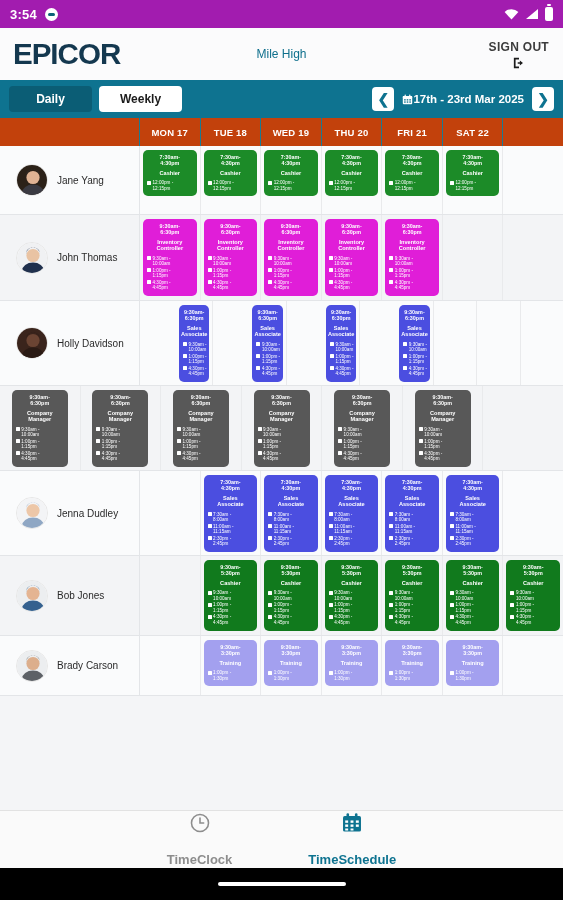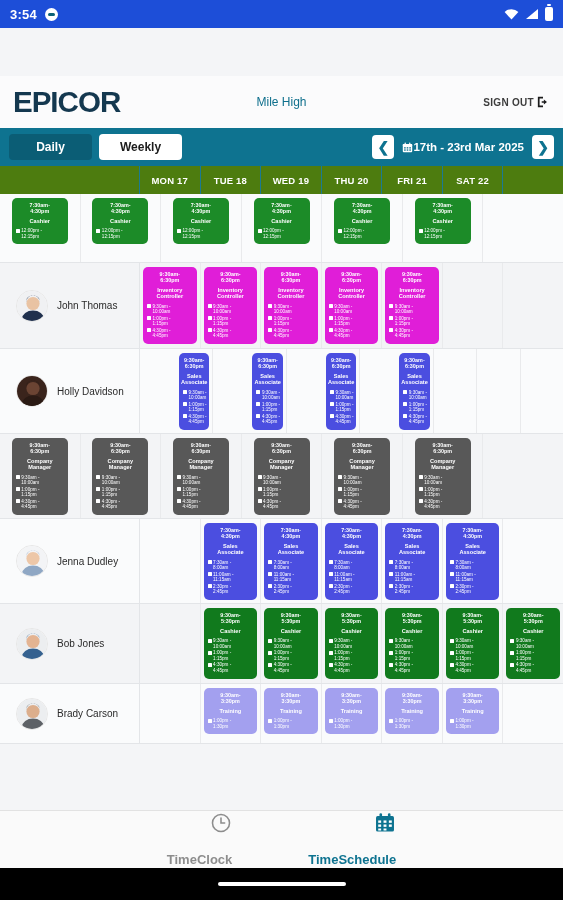--- a/index.html
+++ b/index.html
@@ -6,64 +6,64 @@
   html,body { width:563px; height:900px; background:#000; }
   body {
     font-family:"Liberation Sans", sans-serif;
     -webkit-font-smoothing:antialiased;
     overflow:hidden;
   }
   .device { width:563px; height:900px; position:relative; background:#f4f5f7; display:flex; flex-direction:column; }
 
   
   .statusbar {
-    height:28px; background:#1d4ed8; color:#fff;
+    height:28px; background:#a21caf; color:#fff;
     display:flex; align-items:center; padding:0 10px;
     font-size:13px; font-weight:700; flex:0 0 28px;
   }
   .sb-clock { letter-spacing:.2px; }
   .sb-badge { margin-left:8px; width:13px; height:13px; border-radius:50%;
               background:#fff; position:relative; }
   .sb-badge:after{ content:""; position:absolute; left:3px; top:5px; width:7px; height:3px;
               border-radius:2px; background:#0b6277; }
   .sb-right { margin-left:auto; display:flex; align-items:center; gap:6px; }
   .ic-wifi { width:15px; height:11px; }
   .ic-sig  { width:14px; height:12px; }
   .ic-bat  { width:8px; height:14px; background:#fff; border-radius:2px; position:relative; }
   .ic-bat:before{ content:""; position:absolute; top:-3px; left:2px; width:4px; height:2px; background:#fff; border-radius:1px;}
 
   
   .appbar {
     height:52px; background:#fbfbfc; flex:0 0 52px;
-    display:flex; align-items:center; padding:0 14px; position:relative;margin-top:48px;
+    display:flex; align-items:center; padding:0 14px; position:relative;
   }
   .logo { font-size:29px; font-weight:700; color:#14384f; letter-spacing:-1px;
           font-family:"Liberation Sans", sans-serif; transform:scaleX(1.02); }
   .store-name { position:absolute; left:50%; transform:translateX(-50%);
           color:#0e6f8c; font-size:12px; font-weight:400; }
   .signout { margin-left:auto; display:flex; align-items:center; gap:3px;
-          color:#3c3c3c; font-size:10px; font-weight:700; letter-spacing:.3px; }
+          color:#3c3c3c; font-size:12px; font-weight:700; letter-spacing:.3px;flex-direction:column; }
   .signout svg { display:block; }
 
   
   .toolbar { height:38px; background:#0e7390; flex:0 0 38px;
              display:flex; align-items:center; padding:0 9px; gap:7px; }
   .seg { height:26px; min-width:83px; border-radius:4px; display:flex;
          align-items:center; justify-content:center; font-size:12px; font-weight:700; }
   .seg.active { background:#0b5d75; color:#fff; }
   .seg.inactive { background:#fff; color:#1c1c1c; }
   .tb-right { margin-left:auto; display:flex; align-items:center; gap:8px; }
   .navbtn { width:22px; height:24px; background:#fff; border-radius:4px;
             display:flex; align-items:center; justify-content:center;
             color:#0e7390; font-size:14px; font-weight:700; }
   .daterange { display:flex; align-items:center; color:#fff;
                font-size:11.5px; font-weight:700; }
 
   
-  .dayhead { display:flex; background:#4d7c0f; flex:0 0 28px; height:28px; }
+  .dayhead { display:flex; background:#c2410c; flex:0 0 28px; height:28px; }
   .dh-spacer { width:140px; flex:0 0 140px; border-right:1px solid #1a7a93; }
   .dh-cell { flex:1 1 0; display:flex; align-items:center; justify-content:center;
              color:#fff; font-size:9.5px; font-weight:700; letter-spacing:.2px;
              border-right:1px solid #1a7a93; }
   .dh-cell:last-child{ border-right:none;margin-top:45px; }
 
   
   .gridwrap { flex:1 1 auto; background:#f4f5f7; overflow:hidden; }
   .row { display:flex; border-bottom:1px solid #e3e5e8; background:#fafbfc; }
   .row:nth-child(even){ background:#f3f4f6; }
@@ -91,21 +91,21 @@
   .g-pink   { background:#e01ed8; }
   .g-blue   { background:#4b4ee0; }
   .g-gray   { background:#585858; }
   .g-dgreen { background:#117a1d; }
   .g-lilac  { background:#a3a0ef; }
 
   
   .bottomnav { flex:0 0 58px; height:58px; background:#fafafa;
                border-top:1px solid #e2e2e2; display:flex;
                align-items:center; justify-content:center; gap:76px; }
-  .navitem { display:flex; flex-direction:column; align-items:flex-end; gap:18px; }
+  .navitem { display:flex; flex-direction:column; align-items:center; gap:18px; }
   .navitem .lbl { font-size:13px; font-weight:700; }
   .navitem.off .lbl { color:#8d8d8d; }
   .navitem.on  .lbl { color:#0e7390; }
   .gesturebar { flex:0 0 32px; background:#000; display:flex;
                 align-items:center; justify-content:center; }
   .gesturebar .pill { width:128px; height:4px; border-radius:3px; background:#fff; }
 </style>
 </head>
 <body>
 
@@ -169,20 +169,29 @@
     <div class="dh-cell">TUE 18</div>
     <div class="dh-cell">WED 19</div>
     <div class="dh-cell">THU 20</div>
     <div class="dh-cell">FRI 21</div>
     <div class="dh-cell">SAT 22</div>
     <div class="dh-cell">SUN 23</div>
   </div>
 
   <div class="gridwrap" id="grid">
       <div class="row" style="height: 69px;">
+        <div class="emp">
+          <span class="avatar"><svg viewBox="0 0 32 32" width="32" height="32">
+              <rect width="32" height="32" fill="#2b2118"></rect>
+              <ellipse cx="16" cy="28" rx="11" ry="8.5" fill="#3a3a42"></ellipse>
+              <circle cx="16" cy="12.5" r="6.6" fill="#e0b394"></circle>
+              <path d="M9 11.5a7 7 0 0 1 14 0c0-5-3-7-7-7s-7 2-7 7z" fill="#3a3a42" opacity=".85"></path>
+            </svg></span>
+          <span class="emp-name">Jane Yang</span>
+        </div>
         <div class="cell">
           <div class="card g-green">
             <div class="c-time">7:30am-<br>4:30pm</div>
             <div class="c-role">Cashier</div>
             <div class="c-breaks">
               <div class="brk">
                 <svg class="bi" viewBox="0 0 8 8">
                   <rect width="8" height="8" rx="1" fill="#fff"></rect>
                 </svg>
                 <span class="bt">12:00pm -<br>12:15pm</span>

